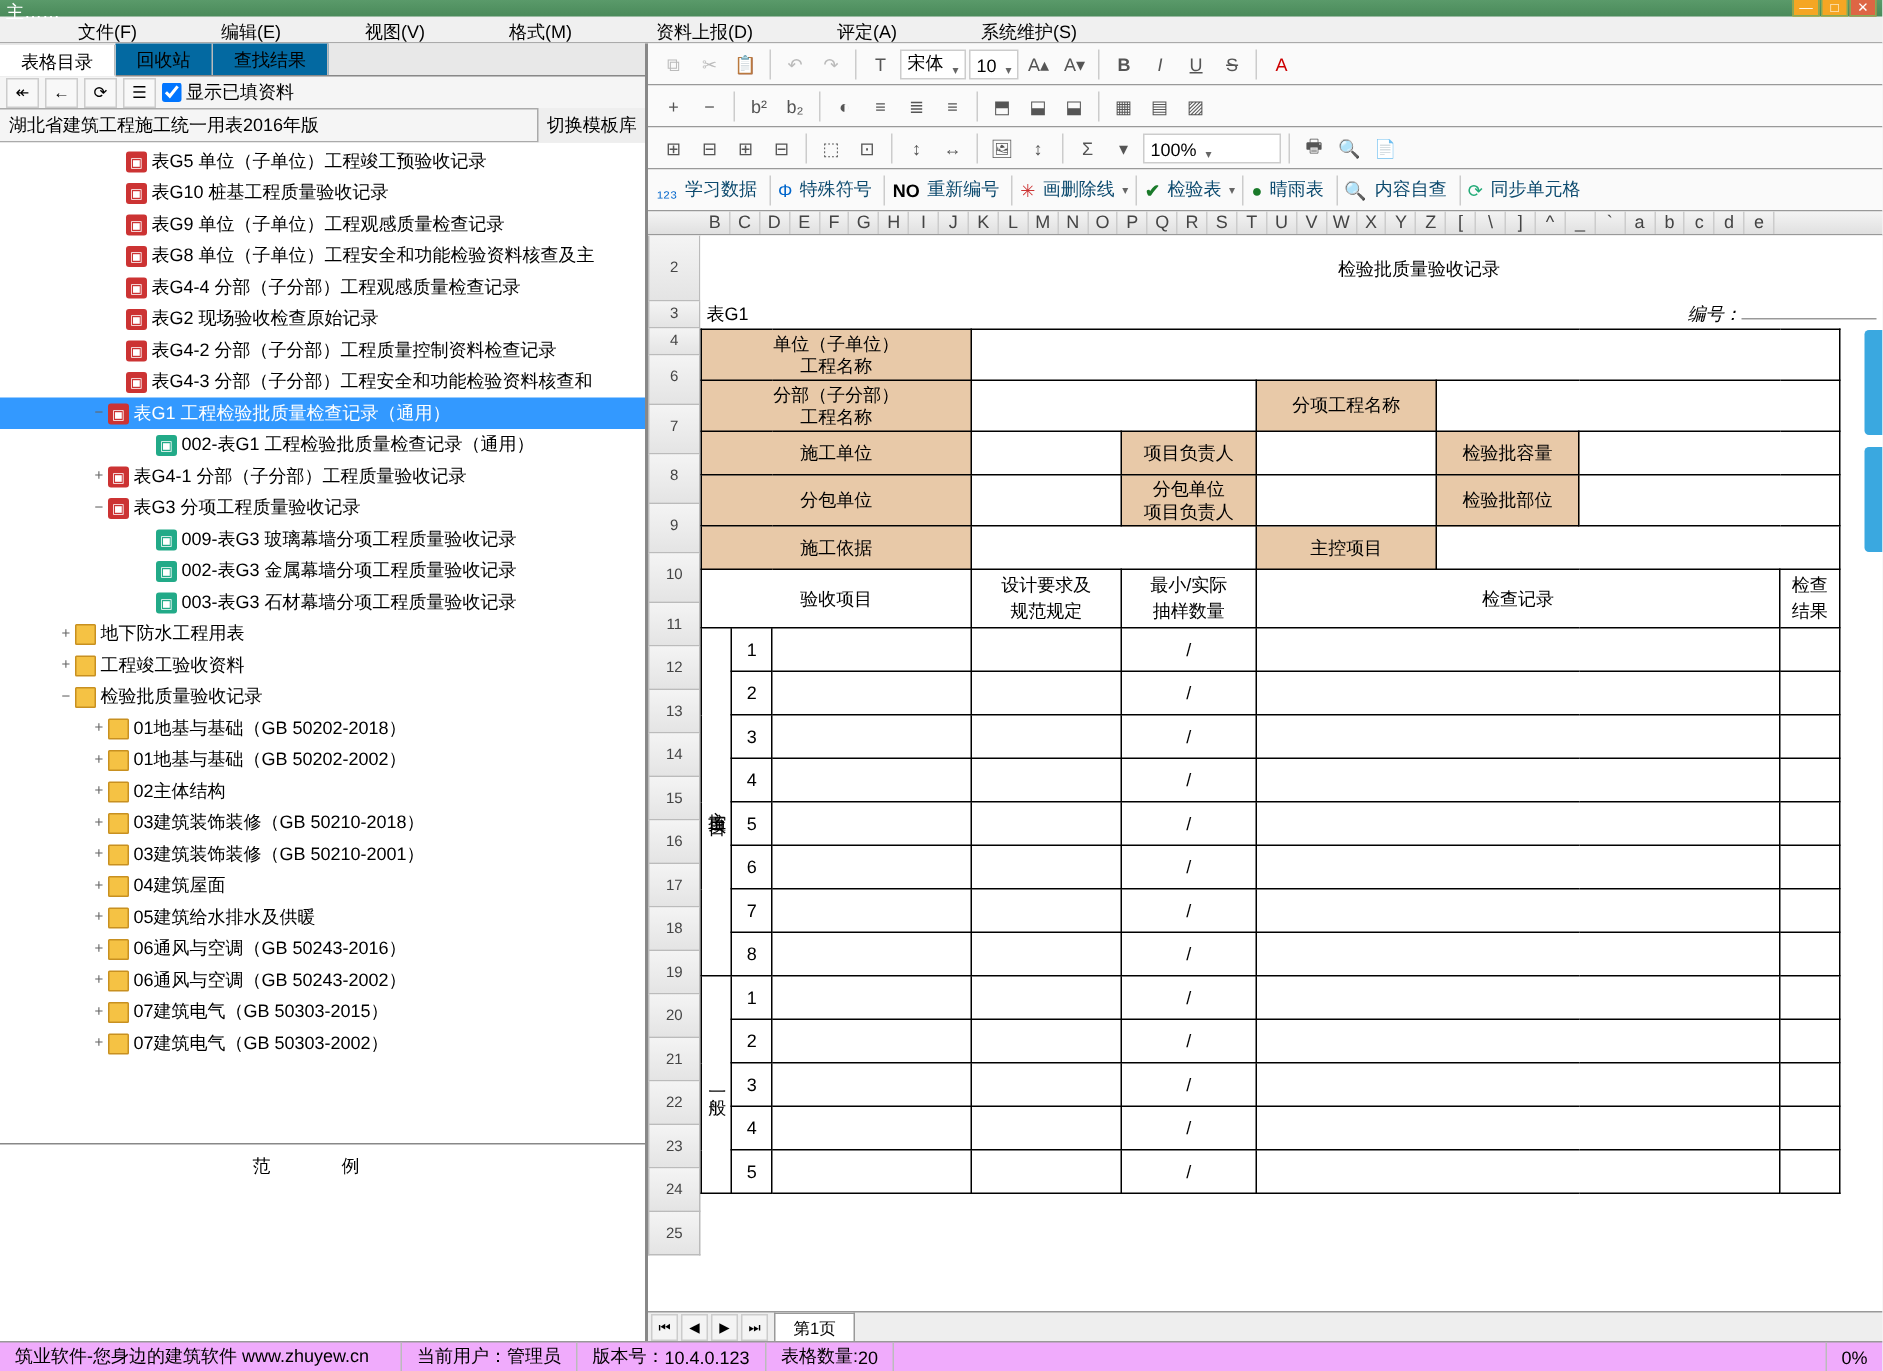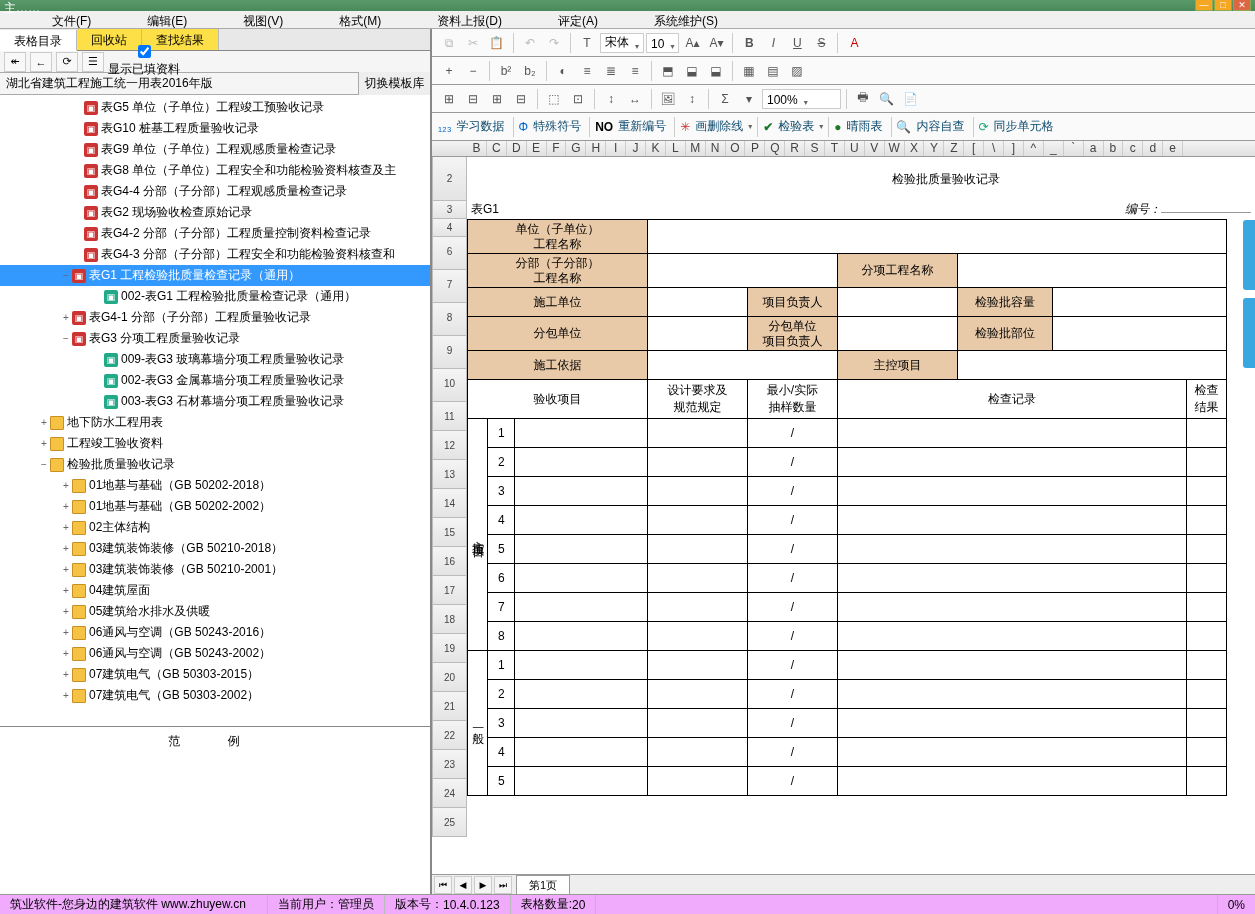--- a/index.html
+++ b/index.html
@@ -11,40 +11,40 @@
 .winbtn.close { background: #d64; }
 
 .menubar { height: 18px; background: #f0f0f0; border-bottom: 1px solid #aaa; display: flex; padding-left: 4px; }
 .menubar span { padding: 2px 8px; cursor: default; margin-left: 40px; }
 
 .workspace { display: flex; height: calc(100% - 11px - 18px - 20px); }
 
 
 .left-panel { width: 432px; background: #f5f5f5; border-right: 2px solid #888; display: flex; flex-direction: column; }
 .left-tabs { display: flex; height: 22px; border-bottom: 1px solid #888; background: #e8e8e8; }
-.left-tab { padding: 3px 14px; border-right: 1px solid #bbb; background: #fde047; }
+.left-tab { padding: 3px 14px; border-right: 1px solid #bbb; background: #0369a1; }
 .left-tab.active { background: #fff; border-bottom: 1px solid #fff; position: relative; top: 1px; }
 .sub-toolbar { height: 22px; display: flex; align-items: center; padding: 2px 4px; gap: 4px; border-bottom: 1px solid #aaa; }
 .tb-btn { width: 22px; height: 20px; border: 1px solid #ccc; background: #f8f8f8; display:flex; align-items:center; justify-content:center; font-size:11px; }
-.chk { display:flex; align-items:center; gap:3px;flex-direction:column; }
+.chk { display:flex; align-items:center; gap:3px; }
 .tpl-row { height: 22px; border-bottom: 1px solid #aaa; display:flex; align-items:center; }
 .tpl-row .name { flex:1; padding-left:6px; }
 .tpl-row .btn { width: 72px; border-left: 1px solid #aaa; text-align:center; padding:3px 0; background:#eee; }
 
 .tree { flex: 1; overflow: auto; background: #fff; padding: 2px 0 6px 0; }
 .tree-node { display: flex; align-items: center; height: 21px; white-space: nowrap; padding-left: 4px; }
 .tree-node .exp { width: 12px; text-align: center; color:#666; font-size:10px; }
 .ico-x { width:14px; height:14px; background:#c33; color:#fff; font-size:9px; text-align:center; line-height:14px; margin-right:3px; border-radius:2px; }
 .ico-g { width:14px; height:14px; background:#2a8; color:#fff; font-size:9px; text-align:center; line-height:14px; margin-right:3px; border-radius:2px; }
 .ico-f { width:14px; height:14px; background:#f5c244; border:1px solid #c89020; margin-right:3px; border-radius:1px; }
 .tree-node.sel { background:#3399ff; color:#fff; }
 .tree-node.sel .ico-x { background:#c33; }
 .ind { display:inline-block; }
 
-.example-box { height: 168px; border-top:1px solid #888; background:#fff; text-align:center; padding-top:6px; letter-spacing: 22px; }
+.example-box { height: 132px; border-top:1px solid #888; background:#fff; text-align:center; padding-top:6px; letter-spacing: 22px; }
 
 
 .right-panel { flex: 1; background: #f5f5f5; display: flex; flex-direction: column; position:relative; }
 .rtb { height: 28px; border-bottom: 1px solid #999; display:flex; align-items:center; gap:2px; padding:0 6px; background:#fafafa; }
 .rbtn { min-width: 22px; height: 22px; border:1px solid transparent; display:flex; align-items:center; justify-content:center; padding:0 2px; color:#555; }
 .rbtn.dis { color:#bbb; }
 .sep { width:1px; height:20px; background:#ccc; margin:0 3px; }
 .sel-in { border:1px solid #ccc; background:#fff; padding:1px 4px; height:20px; display:flex; align-items:flex-end; }
 .sel-in .dd { margin-left:6px; font-size:8px; color:#666; }
 .rtb-label { color:#0c4a6e; padding:0 2px; }
@@ -375,21 +375,21 @@
       <div class="rbtn">⊡</div>
       <div class="sep"></div>
       <div class="rbtn">↕</div>
       <div class="rbtn">↔</div>
       <div class="sep"></div>
       <div class="rbtn">🖼</div>
       <div class="rbtn">↕</div>
       <div class="sep"></div>
       <div class="rbtn">Σ</div>
       <div class="rbtn">▾</div>
-      <div class="sel-in" style="width:79px">
+      <div class="sel-in" style="width:92px">
           <span>100%</span>
           <span class="dd">▾</span>
         </div>
       <div class="sep"></div>
       <div class="rbtn">🖶</div>
       <div class="rbtn">🔍</div>
       <div class="rbtn">📄</div>
     </div>
 
     <div class="rtb">

